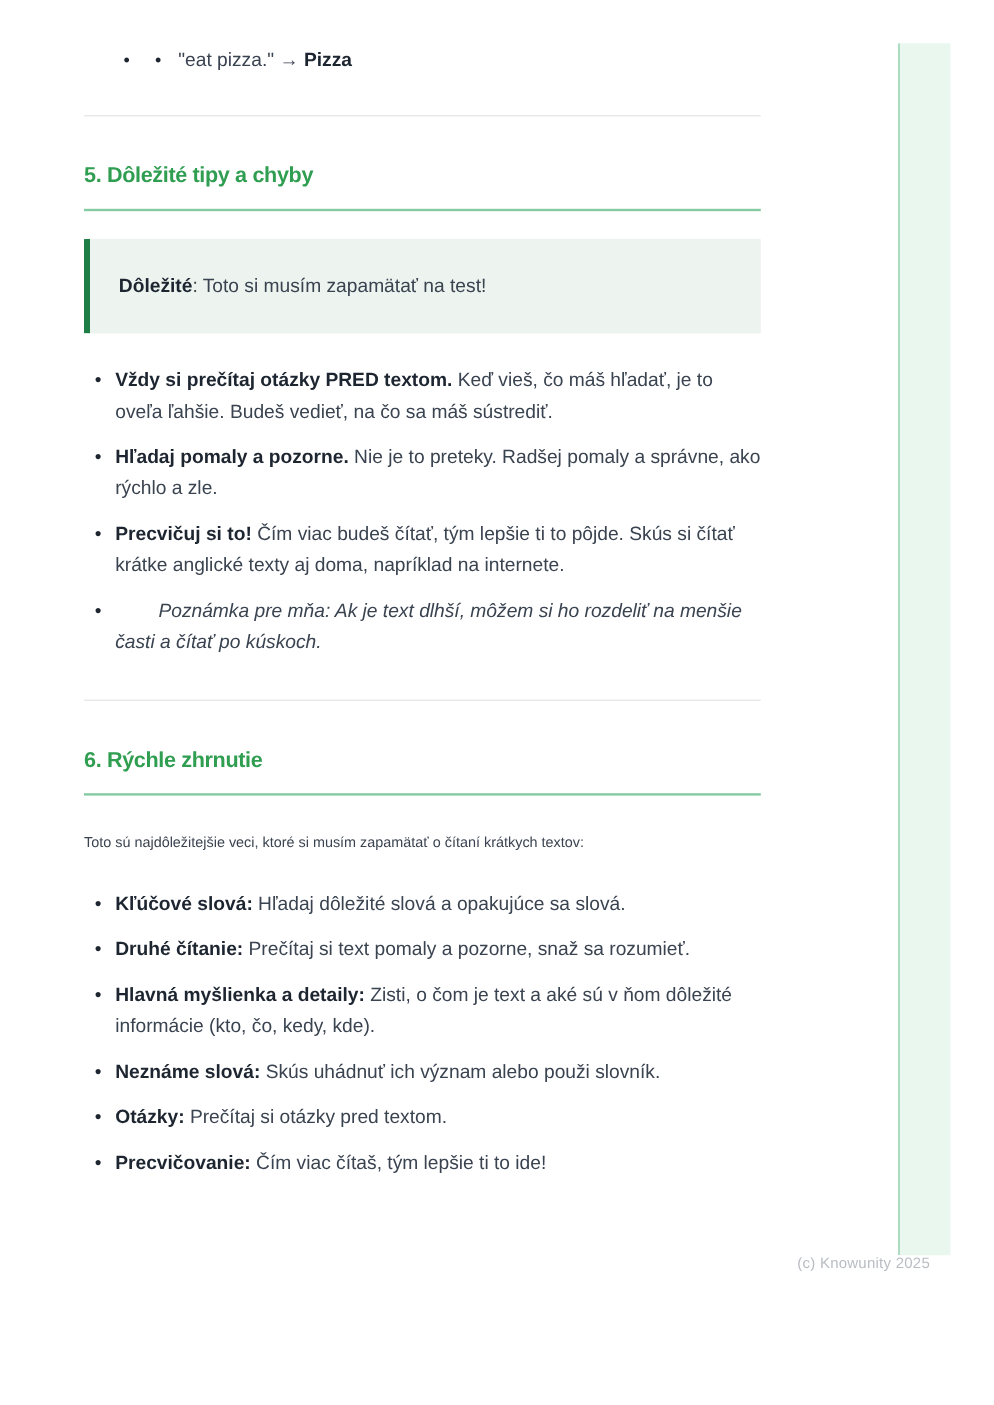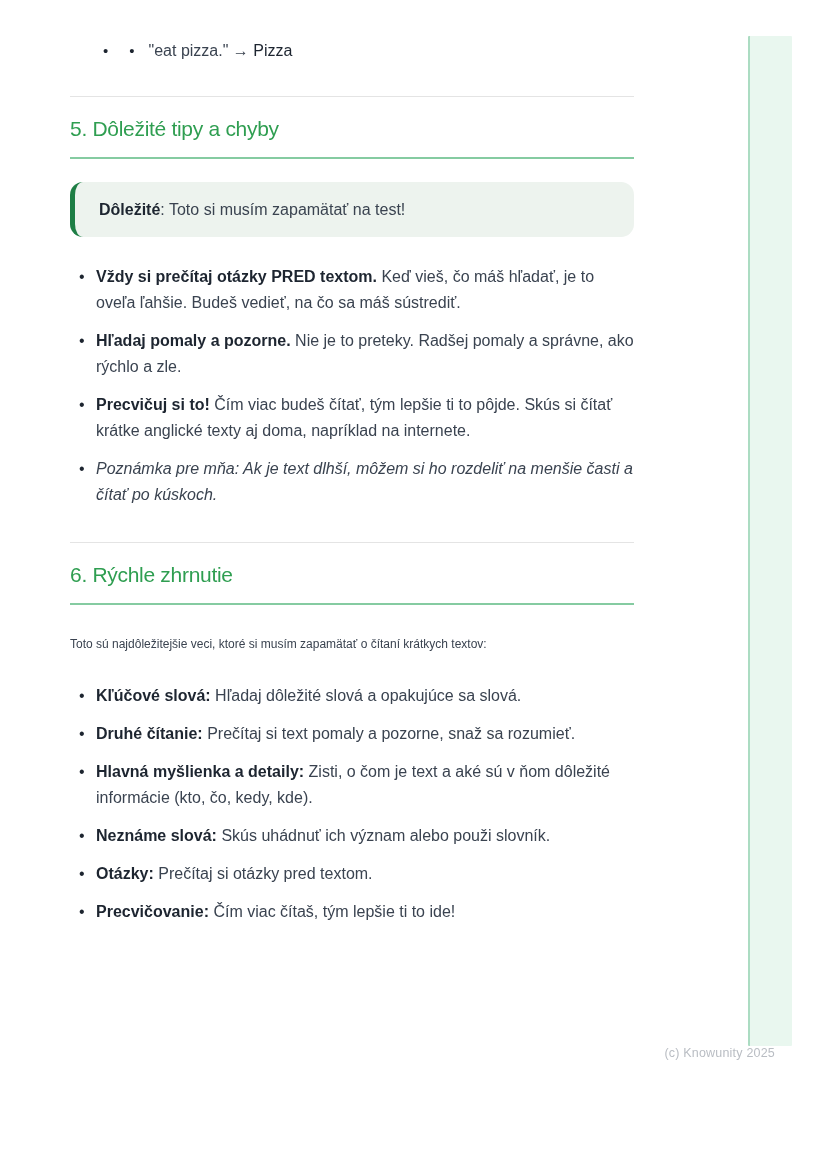--- a/index.html
+++ b/index.html
@@ -25,43 +25,43 @@
     background:var(--bar-bg);border-left:2px solid var(--bar-line);border-radius:1px;
   }
   .content{position:absolute;left:70px;top:0;width:564px;}
   .intro-item{
     margin-top:40px;padding-left:33px;font-size:16px;line-height:22px;color:var(--body);
     display:flex;align-items:baseline;
   }
   .intro-item .b1,.intro-item .b2{color:var(--bold);font-size:15px;}
   .intro-item .b2{margin-left:21px;}
   .intro-item .intro-text{margin-left:14px;}
-  .intro-item strong{color:var(--bold);font-weight:normal;}
+  .intro-item strong{color:var(--bold);font-weight:bold;}
   hr{border:none;border-top:1px solid var(--hr);margin:34px 0 0 0;}
   h2{
-    color:var(--green);font-size:21px;line-height:32px;font-weight:normal;
-    letter-spacing:-0.3px;margin-top:16px;
+    color:var(--green);font-size:18px;line-height:32px;font-weight:bold;
+    letter-spacing:-0.3px;margin-top:33px;
   }
   .h2-underline{border-top:2px solid var(--underline);margin-top:12px;}
   .callout{
     margin-top:23px;background:var(--callout-bg);
-    border-left:5px solid var(--callout-border);border-radius:13px;
-    padding:17px 24px;font-size:16px;line-height:21px;color:var(--body);
+    border-left:5px solid var(--callout-border);border-radius:1px;
+    padding:29px 24px;font-size:16px;line-height:21px;color:var(--body);
   }
   .callout strong{color:var(--bold);font-weight:bold;}
   .lead-p{margin-top:27px;font-size:12px;line-height:24px;color:var(--body);}
   ul.doc-list{list-style:none;margin-top:27px;padding-left:26px;}
   ul.doc-list li{
     position:relative;font-size:16px;line-height:26px;margin-bottom:12px;color:var(--body);
   }
   ul.doc-list li::before{
     content:"\2022";position:absolute;left:-17px;top:0;color:var(--bold);font-size:16px;
   }
   ul.doc-list li strong{color:var(--bold);font-weight:bold;}
-  ul.doc-list li.note em{font-style:italic;color:var(--body);}
+  ul.doc-list li.note em{font-style:italic;color:var(--body);margin-left:36px;}
   .footer{
     position:absolute;top:1046px;right:53px;font-size:12.5px;
     color:var(--footer);letter-spacing:0.2px;
   }
 </style>
 </head>
 <body>
 
 <div class="edge-bar"></div>
 

